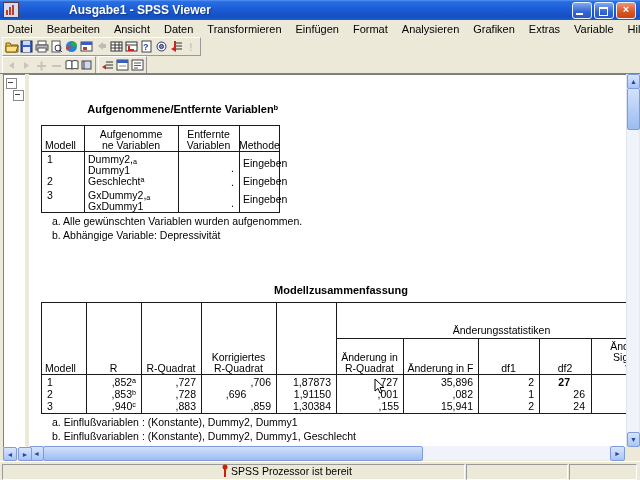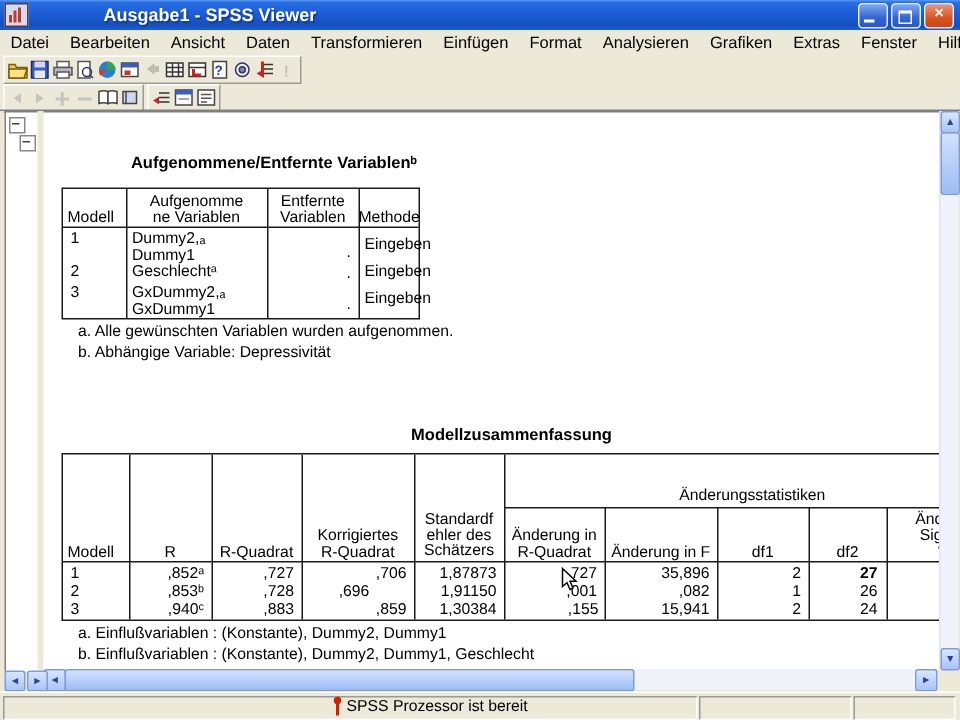--- a/index.html
+++ b/index.html
@@ -98,21 +98,21 @@
     <span class="menu-item">Datei</span>
     <span class="menu-item">Bearbeiten</span>
     <span class="menu-item">Ansicht</span>
     <span class="menu-item">Daten</span>
     <span class="menu-item">Transformieren</span>
     <span class="menu-item">Einfügen</span>
     <span class="menu-item">Format</span>
     <span class="menu-item">Analysieren</span>
     <span class="menu-item">Grafiken</span>
     <span class="menu-item">Extras</span>
-    <span class="menu-item">Fenster</span>
+    <span class="menu-item">Variable</span>
     <span class="menu-item">Hilfe</span>
   </div>
 
   <div class="toolbar tb1">
     <div class="tb-group">
       <span class="tb-btn">
           <svg width="14" height="13">
             <path d="M1 3h4l1 2h7v7H1z" fill="#f2c744" stroke="#7a5c00"></path>
             <path d="M1 6h12l-2 6H1z" fill="#ffe08a" stroke="#7a5c00"></path>
           </svg>
@@ -327,41 +327,38 @@
       <div class="hline" style="left:294px;top:35px;width:331px;"></div>
       <div class="hline" style="top:71px;width:100%;"></div>
 
       <div class="cell c-center" style="left:294px;top:22px;width:331px;">Änderungsstatistiken</div>
 
       <div class="cell" style="left:3px;top:60px;">Modell</div>
       <div class="cell c-center" style="left:44px;top:60px;width:55px;">R</div>
       <div class="cell c-center" style="left:99px;top:60px;width:60px;">R-Quadrat</div>
       <div class="cell c-center" style="left:159px;top:49px;width:75px;">Korrigiertes
 R-Quadrat</div>
-      <div class="cell c-center" style="left:234px;top:38px;width:60px;">Standardf
-ehler des
-Schätzers</div>
       <div class="cell c-center" style="left:294px;top:49px;width:67px;">Änderung in
 R-Quadrat</div>
       <div class="cell c-center" style="left:361px;top:60px;width:75px;text-align:center;">Änderung in F</div>
       <div class="cell c-center" style="left:436px;top:60px;width:61px;">df1</div>
       <div class="cell c-center" style="left:497px;top:60px;width:52px;">df2</div>
       <div class="cell c-center" style="left:549px;top:38px;width:95px;">Änderung in
 Signifikanz
 von F</div>
 
       <div class="cell" style="left:5px;top:74px;">1</div>
       <div class="cell c-right" style="left:44px;top:74px;width:50px;">,852ᵃ</div>
       <div class="cell c-right" style="left:99px;top:74px;width:55px;">,727</div>
       <div class="cell c-right" style="left:159px;top:74px;width:70px;">,706</div>
       <div class="cell c-right" style="left:234px;top:74px;width:55px;">1,87873</div>
       <div class="cell c-right" style="left:294px;top:74px;width:62px;">,727</div>
       <div class="cell c-right" style="left:361px;top:74px;width:70px;">35,896</div>
       <div class="cell c-right" style="left:436px;top:74px;width:56px;">2</div>
-      <div class="cell c-right" style="left:497px;top:74px;width:46px;font-weight:bold;">27</div>
+      <div class="cell c-right" style="left:482px;top:74px;width:46px;font-weight:bold;">27</div>
 
       <div class="cell" style="left:5px;top:86px;">2</div>
       <div class="cell c-right" style="left:44px;top:86px;width:50px;">,853ᵇ</div>
       <div class="cell c-right" style="left:99px;top:86px;width:55px;">,728</div>
       <div class="cell c-right" style="left:159px;top:86px;width:70px;text-align:center;">,696</div>
       <div class="cell c-right" style="left:234px;top:86px;width:55px;">1,91150</div>
       <div class="cell c-right" style="left:294px;top:86px;width:62px;">,001</div>
       <div class="cell c-right" style="left:361px;top:86px;width:70px;">,082</div>
       <div class="cell c-right" style="left:436px;top:86px;width:56px;">1</div>
       <div class="cell c-right" style="left:497px;top:86px;width:46px;">26</div>

